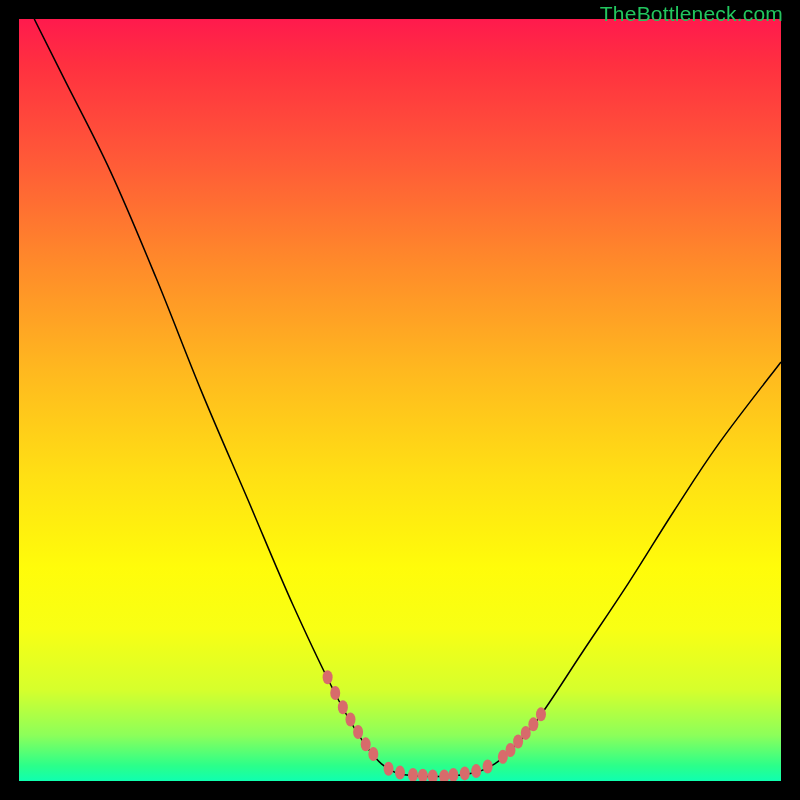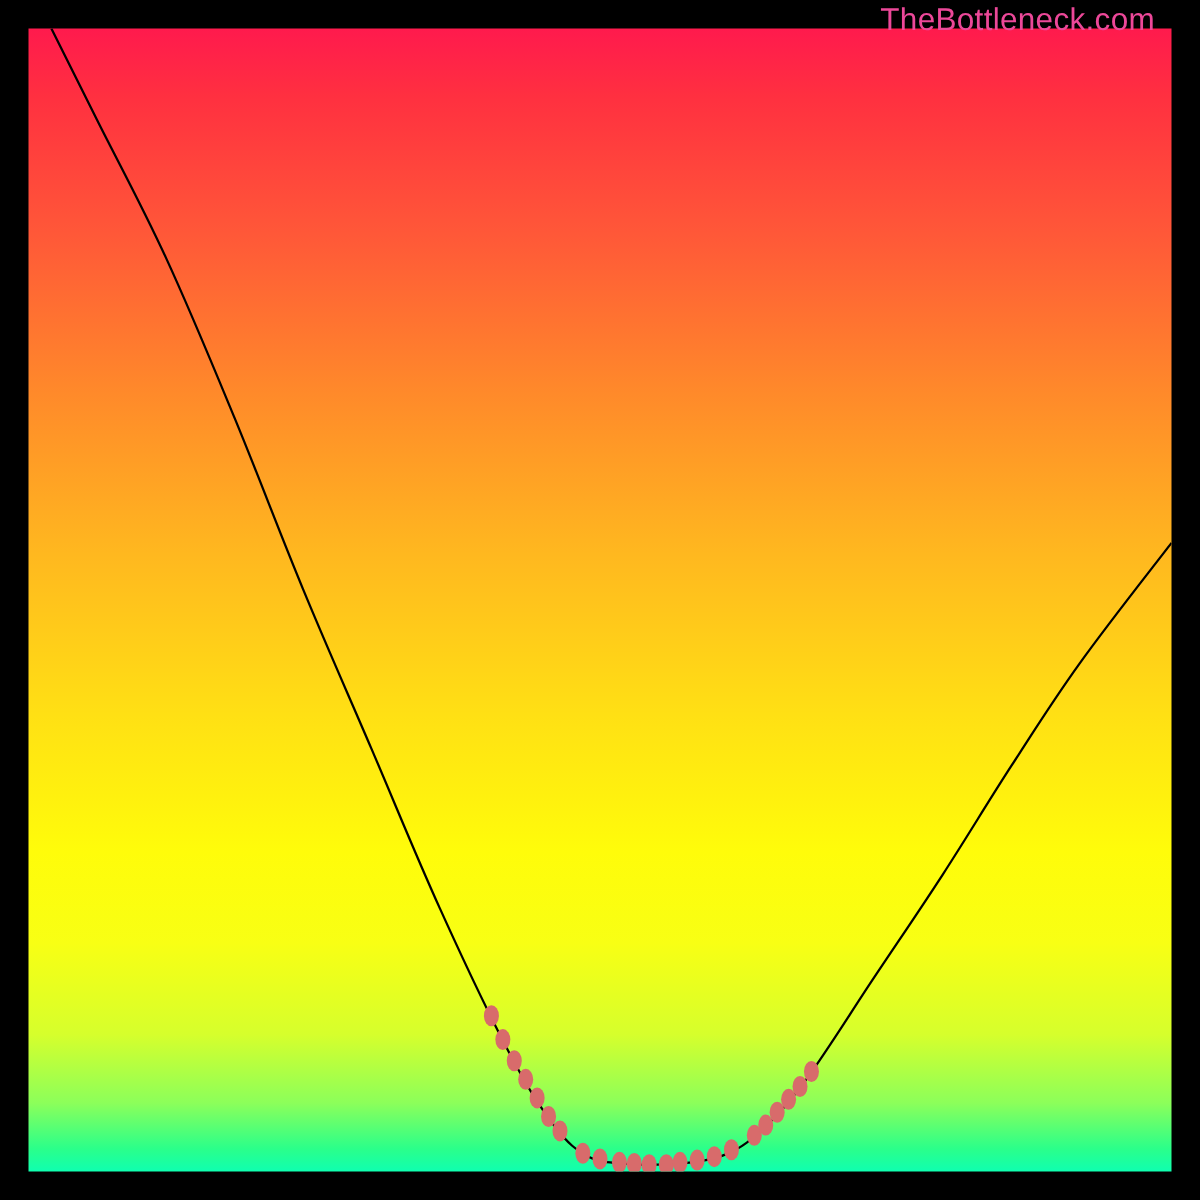--- a/index.html
+++ b/index.html
@@ -24,22 +24,22 @@
       #d6ff2c 88%,
       #8cff5a 94%,
       #2bff8a 98%,
       #0fffb0 100%
     );
   }
 
   .watermark {
     position: absolute;
     top: 2px;
-    right: 30px;
-    color: #ec4899;
+    right: 17px;
+    color: #22c55e;
     font-size: 21px;
     font-weight: 500;
     letter-spacing: 0.2px;
     z-index: 5;
   }
 
   svg.plot {
     position: absolute;
     left: 0;
     top: 0;

